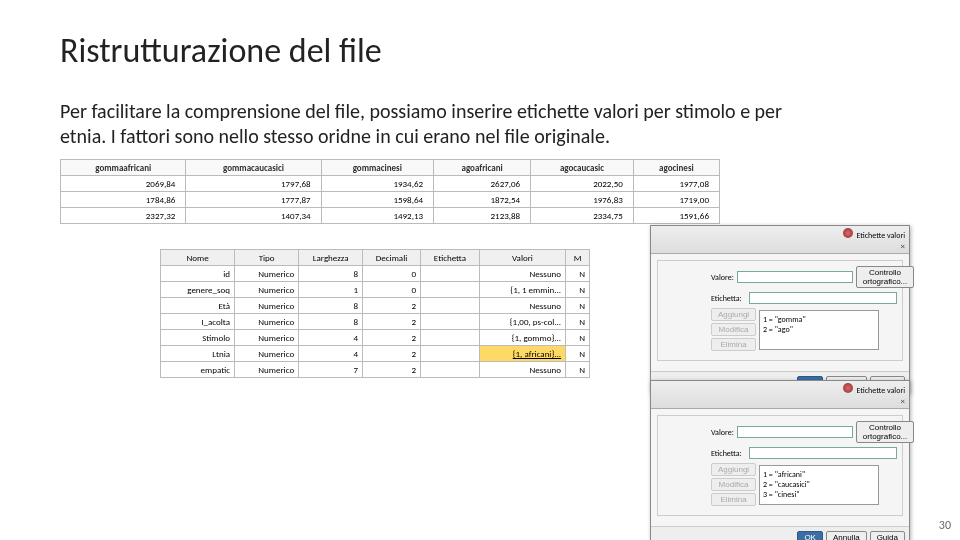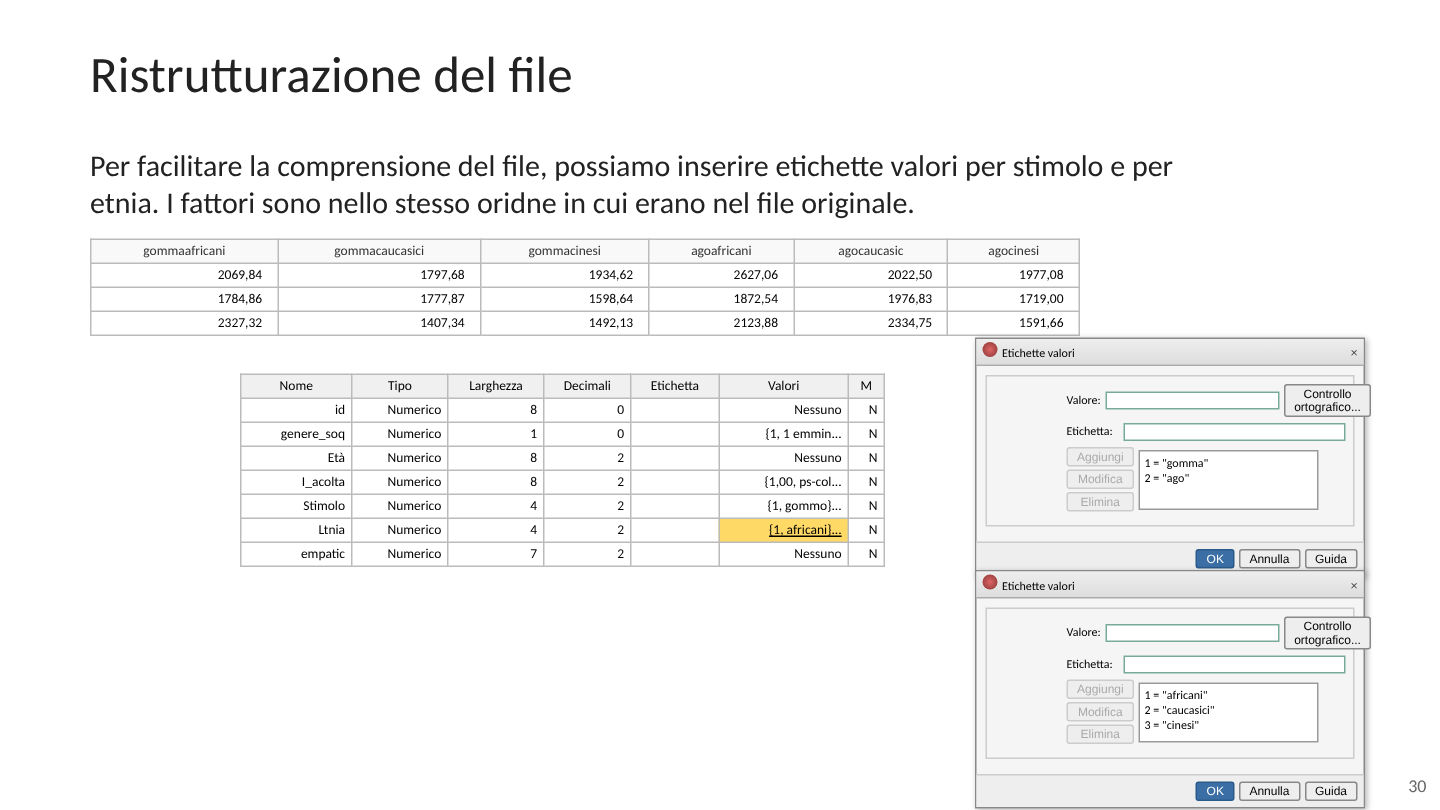--- a/index.html
+++ b/index.html
@@ -4,32 +4,32 @@
 <style>
   * { box-sizing: border-box; margin: 0; padding: 0; }
   body { width: 960px; height: 540px; font-family: Calibri, Arial, sans-serif; background: #fff; position: relative; }
   .slide { padding: 30px 60px; position: relative; height: 100%; border-radius: 17px; }
   h1 { font-size: 34px; font-weight: 400; color: #222; margin-bottom: 28px; }
   .body-text { font-size: 20px; color: #222; line-height: 1.25; margin-bottom: 10px; max-width: 760px; }
   
   
   .data-table { border-collapse: collapse; font-size: 9px; margin-top: 8px; width: 660px; }
   .data-table th, .data-table td { border: 1px solid #bbb; padding: 2px 4px; text-align: center; }
-  .data-table th { background: #f9f9f9; font-weight: normal; color: #333; margin-top: 16px; }
+  .data-table th { background: #f9f9f9; font-weight: bold; color: #333; margin-top: 16px; }
   .data-table td { text-align: right; padding-right: 10px; }
   
   
   .var-table { border-collapse: collapse; font-size: 9px; margin-top: 25px; margin-left: 100px; width: 430px; }
   .var-table th, .var-table td { border: 1px solid #bbb; padding: 2px 4px; text-align: right; }
   .var-table th { background: #f0f0f0; font-weight: normal; text-align: center; }
   .var-table .selected { background: #ffd966; text-decoration: underline; }
   
   
   .dialog { position: absolute; background: #f5f5f5; border: 1px solid #888; font-size: 8px; box-shadow: 1px 1px 4px rgba(0,0,0,0.3); }
-  .dialog .titlebar { background: linear-gradient(#eee,#ddd); padding: 2px 4px; border-bottom: 1px solid #aaa; display: flex; align-items: flex-end; justify-content: space-between; }
+  .dialog .titlebar { background: linear-gradient(#eee,#ddd); padding: 2px 4px; border-bottom: 1px solid #aaa; display: flex; align-items: flex-end; justify-content: space-between; flex-direction: column; }
   .dialog .titlebar .icon { width: 10px; height: 10px; background: radial-gradient(circle,#d66,#833); border-radius: 50%; display:inline-block; margin-right:3px; }
   .dialog .close { color:#444; font-size:9px; cursor:pointer; }
   .dialog .content { padding: 6px; }
   .dialog .row { display: flex; align-items: center; margin-bottom: 4px; gap:3px;margin-left:48px; }
   .dialog label { width: 35px; font-size:8px; }
   .dialog input[type=text] { flex:1; border:1px solid #7a9; font-size:8px; padding:1px 2px; height:12px; background:#fff; }
   .dialog .btn { font-size:8px; padding: 1px 6px; border:1px solid #888; background:#eee; border-radius:2px; }
   .dialog .btn-primary { background:#3a6ea5; color:#fff; border-color:#2a5a8a; }
   .dialog .listbox { border:1px solid #999; background:#fff; font-size:8px; padding:3px; height:40px; width:120px; }
   .dialog .btn-col { display:flex; flex-direction:column; gap:2px; }

